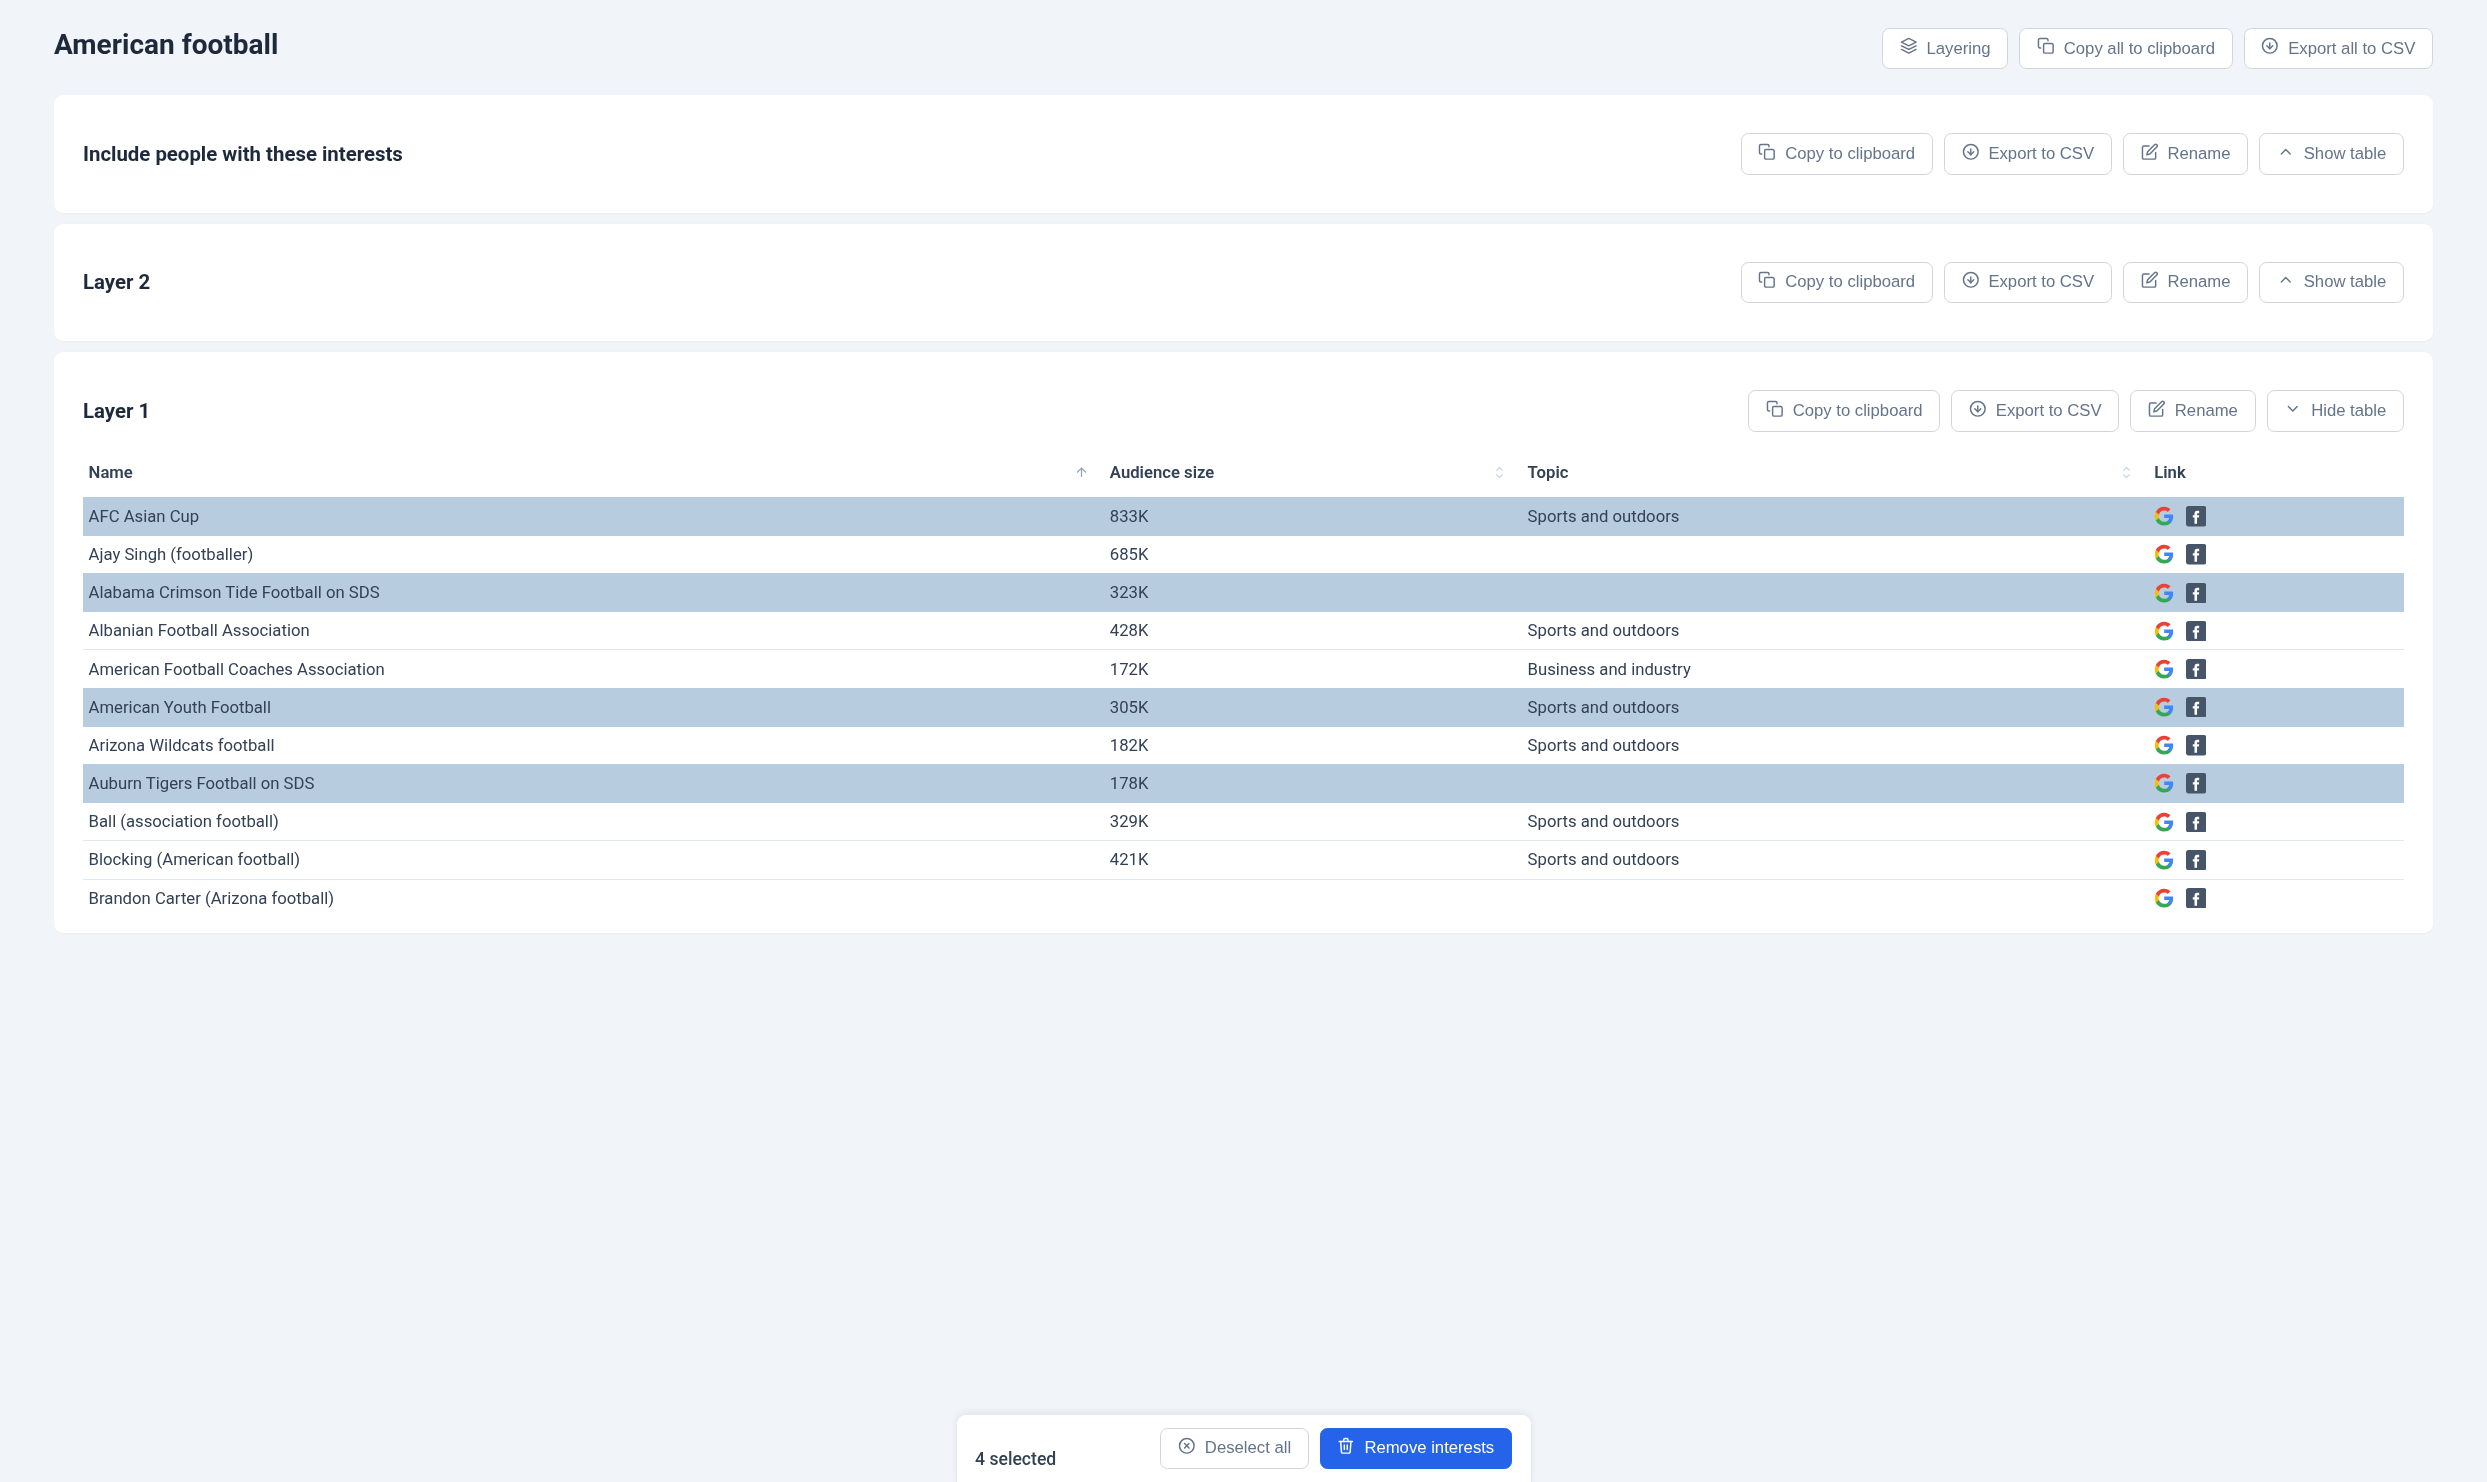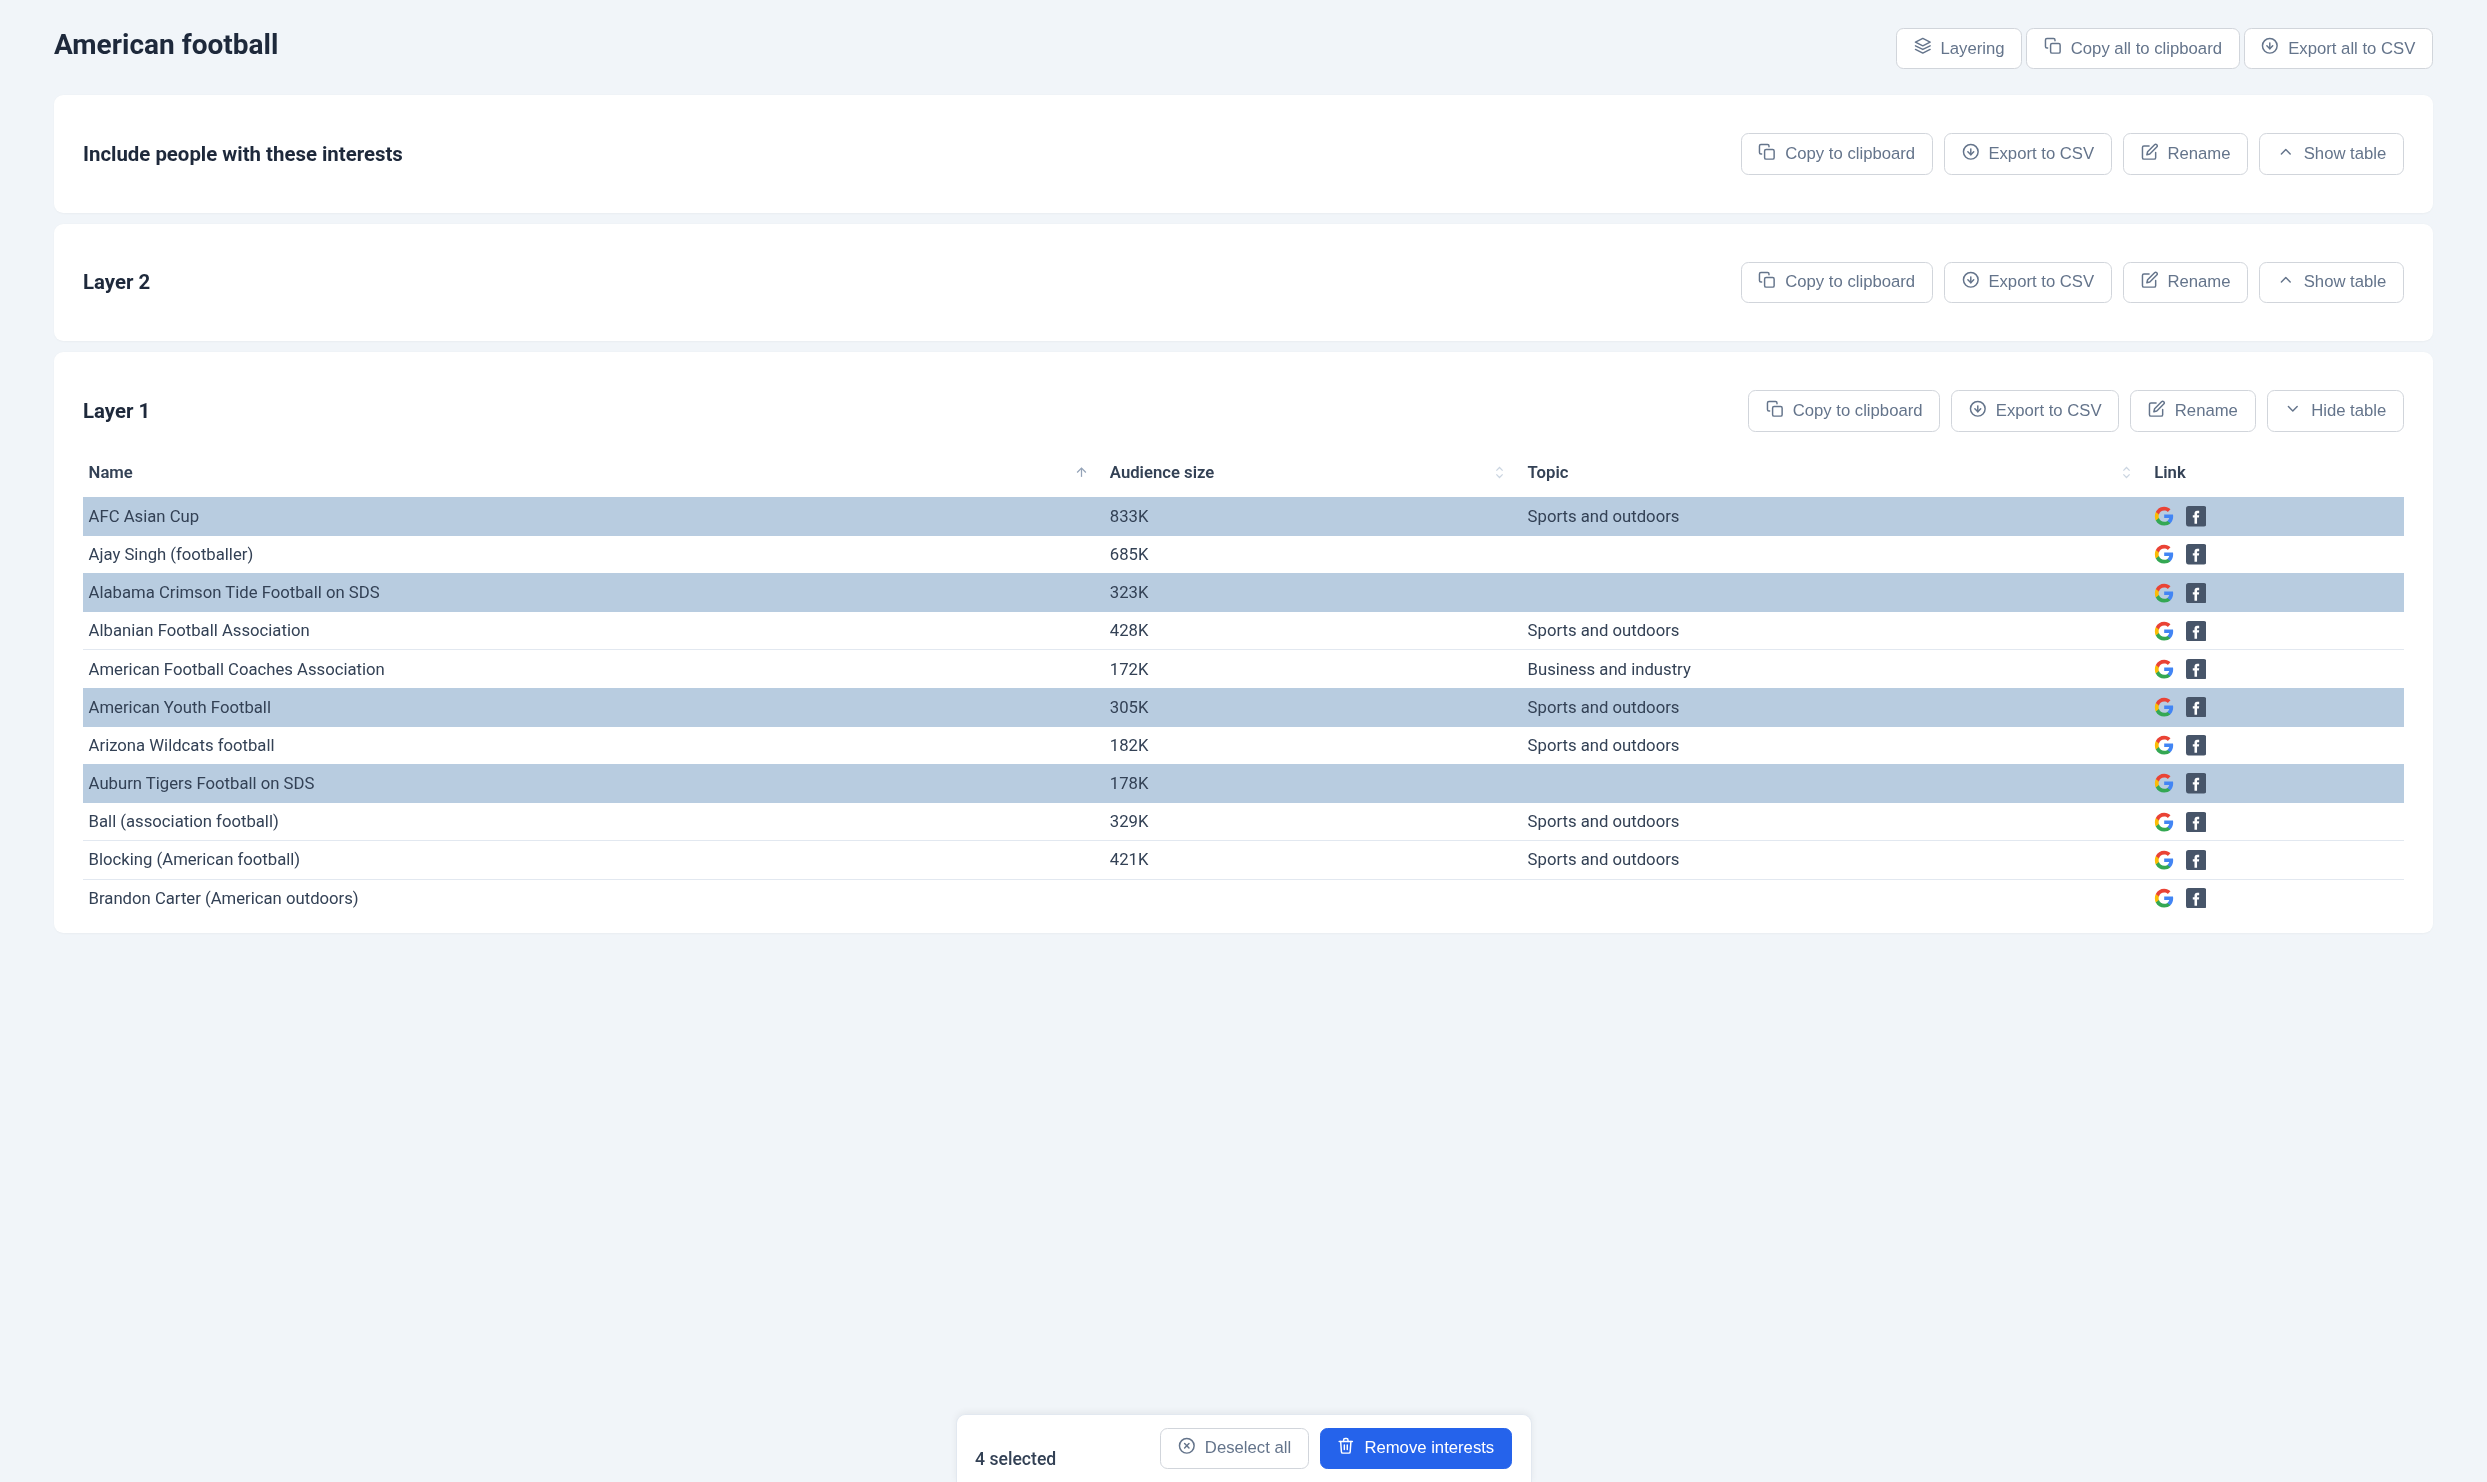--- a/index.html
+++ b/index.html
@@ -19,21 +19,21 @@
     align-items: flex-start;
     margin-bottom: 26px;
   }
   .page-title {
     font-size: 28px;
     font-weight: 700;
     color: #1e293b;
   }
   .btn-group {
     display: flex;
-    gap: 4px;
+    gap: 11px;
   }
   .btn {
     display: inline-flex;
     align-items: center;
     gap: 9.3px;
     background: #fff;
     border: 0.9px solid #d1d5db;
     border-radius: 7.4px;
     padding: 8.4px 16.7px;
     font-size: 16.7px;
@@ -538,21 +538,21 @@
           <span class="f-icon">
                       <svg viewBox="0 0 24 24" style="width:20.4px;height:20.4px">
                         <rect width="24" height="24" rx="3" fill="#475569"></rect>
                         <path fill="#fff" d="M15.5 8.5h-2c-.3 0-.5.3-.5.7V11h2.5l-.3 2.5H13V21h-3v-7.5H8V11h2V9c0-2 1.2-3.5 3-3.5h2.5v3z"></path>
                       </svg>
                     </span>
         </div>
       </td>
     </tr>
     <tr class="">
-      <td>Brandon Carter (American outdoors)</td>
+      <td>Brandon Carter (Arizona football)</td>
       <td></td>
       <td></td>
       <td>
         <div class="link-cell">
           <span class="g-icon">
                       <svg viewBox="0 0 48 48" style="width:20.4px;height:20.4px">
                         <path fill="#4285F4" d="M45.1 24.5c0-1.6-.1-3.1-.4-4.5H24v8.5h11.8c-.5 2.8-2.1 5.1-4.4 6.7v5.5h7.1c4.2-3.9 6.6-9.6 6.6-16.2z"></path>
                         <path fill="#34A853" d="M24 46c6 0 11-2 14.6-5.3l-7.1-5.5c-2 1.3-4.5 2.1-7.5 2.1-5.8 0-10.7-3.9-12.4-9.1H4.3v5.7C8 41.4 15.4 46 24 46z"></path>
                         <path fill="#FBBC05" d="M11.6 28.2c-.4-1.3-.7-2.7-.7-4.2s.2-2.9.7-4.2v-5.7H4.3C2.8 17.2 2 20.5 2 24s.8 6.8 2.3 9.9l7.3-5.7z"></path>
                         <path fill="#EA4335" d="M24 10.8c3.3 0 6.2 1.1 8.5 3.3l6.3-6.3C34.9 4 30 2 24 2 15.4 2 8 6.6 4.3 14.1l7.3 5.7C13.3 14.7 18.2 10.8 24 10.8z"></path>

